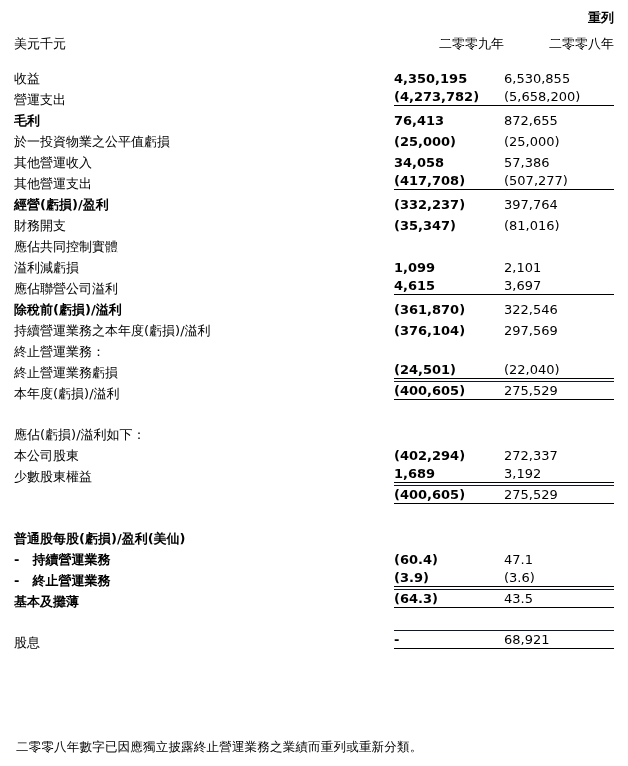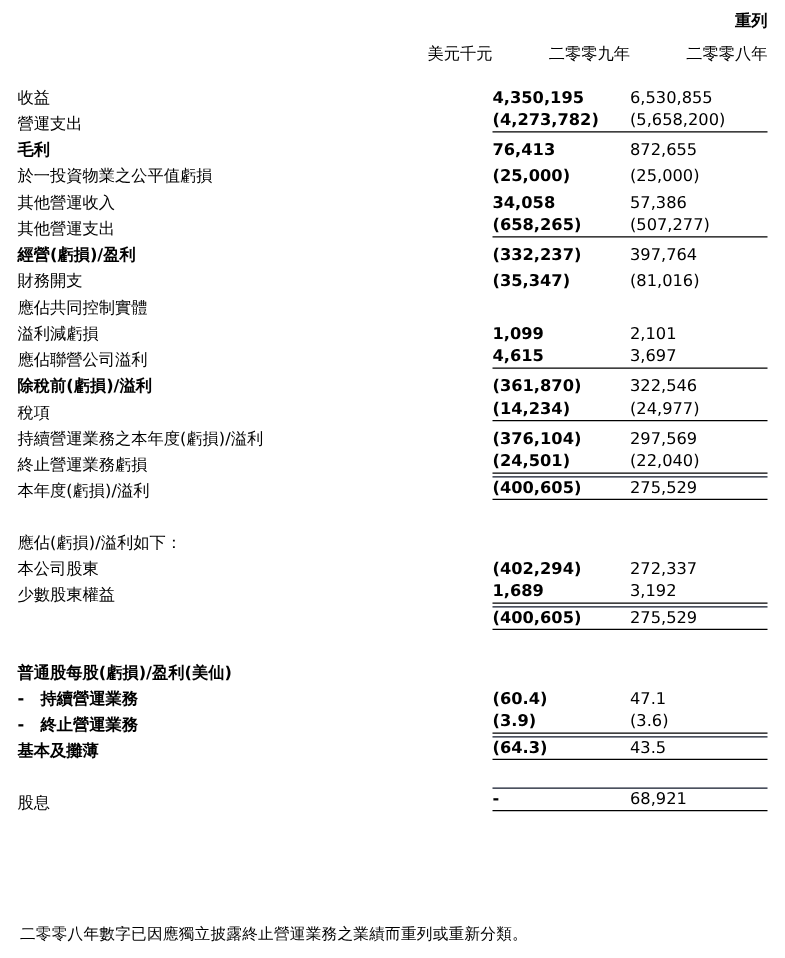--- a/index.html
+++ b/index.html
@@ -62,21 +62,21 @@
     font-weight: bold;
     padding-right: 4px;
   }
   .hdr-year {
     text-align: right;
     font-weight: normal;
     padding-right: 4px;
     padding-bottom: 3px;
   }
   .hdr-unit {
-    text-align: right;
+    text-align: left;
     padding-left: 2px;
     padding-bottom: 3px;
   }
 
   .footnote {
     position: absolute;
     left: 16px;
     bottom: 10px;
     font-size: 12.5px;
     letter-spacing: 0.2px;
@@ -152,21 +152,21 @@
           <td class="num"><span>(25,000)</span></td>
         </tr>
         <tr class="row-h">
           <td class="lbl">其他營運收入</td>
           <td class="num bold"><span>34,058</span></td>
           <td class="num"><span>57,386</span></td>
         </tr>
         <tr class="row-h">
           <td class="lbl">其他營運支出</td>
           <td class="num bold botline">
-            <span>(658,265)</span>
+            <span>(417,708)</span>
           </td>
           <td class="num botline">
             <span>(507,277)</span>
           </td>
         </tr>
         <tr class="row-h">
           <td class="lbl bold">經營(虧損)/盈利</td>
           <td class="num bold"><span>(332,237)</span></td>
           <td class="num"><span>397,764</span></td>
         </tr>
@@ -193,34 +193,30 @@
           <td class="num botline">
             <span>3,697</span>
           </td>
         </tr>
         <tr class="row-h">
           <td class="lbl bold">除稅前(虧損)/溢利</td>
           <td class="num bold"><span>(361,870)</span></td>
           <td class="num"><span>322,546</span></td>
         </tr>
         <tr class="row-h">
-          <td class="lbl">稅項</td>
-          <td class="num bold botline">
-            <span>(14,234)</span>
-          </td>
-          <td class="num botline">
-            <span>(24,977)</span>
-          </td>
-        </tr>
-        <tr class="row-h">
           <td class="lbl">持續營運業務之本年度(虧損)/溢利</td>
           <td class="num bold"><span>(376,104)</span></td>
           <td class="num"><span>297,569</span></td>
         </tr>
         <tr class="row-h">
+          <td class="lbl">終止營運業務：</td>
+          <td class="num"><span></span></td>
+          <td class="num"><span></span></td>
+        </tr>
+        <tr class="row-h">
           <td class="lbl indent2">終止營運業務虧損</td>
           <td class="num bold botline">
             <span>(24,501)</span>
           </td>
           <td class="num botline">
             <span>(22,040)</span>
           </td>
         </tr>
         <tr class="row-h">
           <td class="lbl">本年度(虧損)/溢利</td>

